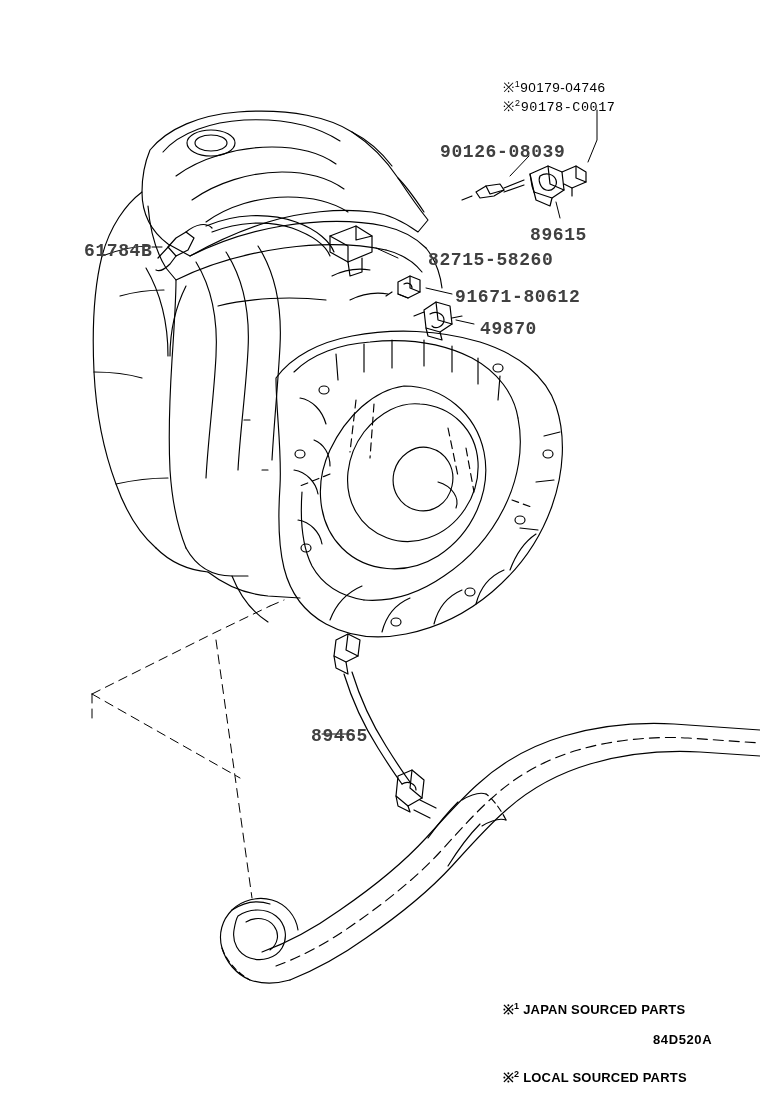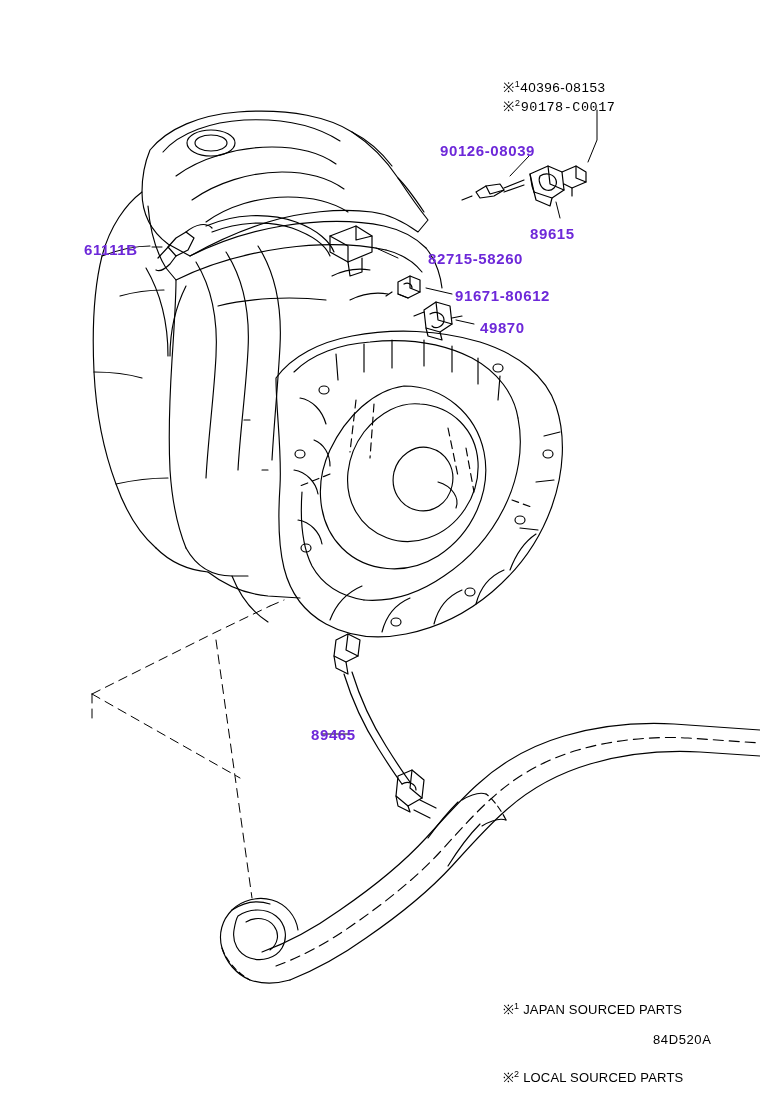--- a/index.html
+++ b/index.html
@@ -21,34 +21,35 @@
   }
   svg.art {
     position: absolute;
     top: 0;
     left: 0;
     width: 760px;
     height: 1112px;
   }
   .lbl {
     position: absolute;
-    font-family: Liberation Sans, sans-serif;
+    font-family: Liberation Mono, monospace;
     font-weight: bold;
-    font-size: 15px;
+    font-size: 18px;
     letter-spacing: 0.6px;
     white-space: nowrap;
-    color: #6d28d9;
+    color: #404040;
   }
   .note {
     position: absolute;
     font-family: "Liberation Sans", sans-serif;
     font-size: 13px;
     letter-spacing: 0.2px;
     white-space: nowrap;
     color: #000;
+    font-weight: bold;
   }
   .code {
     position: absolute;
     font-family: "Liberation Sans", sans-serif;
     font-size: 13.5px;
     letter-spacing: 0.5px;
     color: #000;
   }
   .sup {
     font-size: 9px;
@@ -269,27 +270,27 @@
 
       <path d="M262 470 L268 470"></path>
       <path d="M244 420 L250 420"></path>
       <path d="M350 300 C362 294, 376 292, 388 294"></path>
       <path d="M332 276 C344 270, 358 268, 370 270"></path>
 
     </g>
   </svg>
 
   <div class="code" style="left:503px; top:78px;">
-    <span>※</span><span class="sup">1</span><span>40396-08153</span>
+    <span>※</span><span class="sup">1</span><span>90179-04746</span>
   </div>
   <div class="code" style="left:503px; top:97px;font-family:Liberation Mono, monospace;">
     <span>※</span><span class="sup">2</span><span>90178-C0017</span>
   </div>
 
-  <div class="lbl" style="left:84px; top:241px;">61111B</div>
+  <div class="lbl" style="left:84px; top:241px;">61784B</div>
   <div class="lbl" style="left:440px; top:142px;">90126-08039</div>
   <div class="lbl" style="left:530px; top:225px;">89615</div>
   <div class="lbl" style="left:408px; top:250px;padding-left:20px;">82715-58260</div>
   <div class="lbl" style="left:455px; top:287px;">91671-80612</div>
   <div class="lbl" style="left:480px; top:319px;">49870</div>
   <div class="lbl" style="left:271px; top:726px;margin-left:40px;">89465</div>
 
   <div class="note" style="left:503px; top:1000px;">
     <span>※</span><span class="sup">1</span>
     <span>JAPAN SOURCED PARTS</span>

